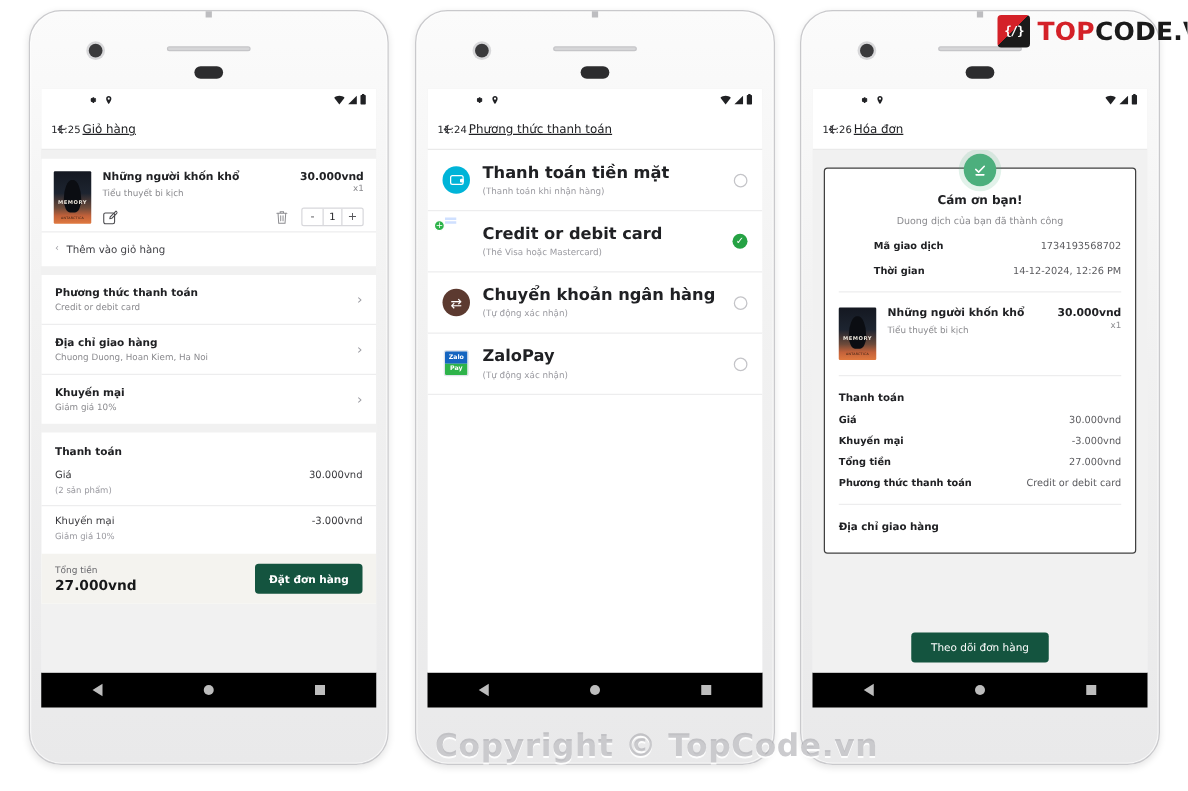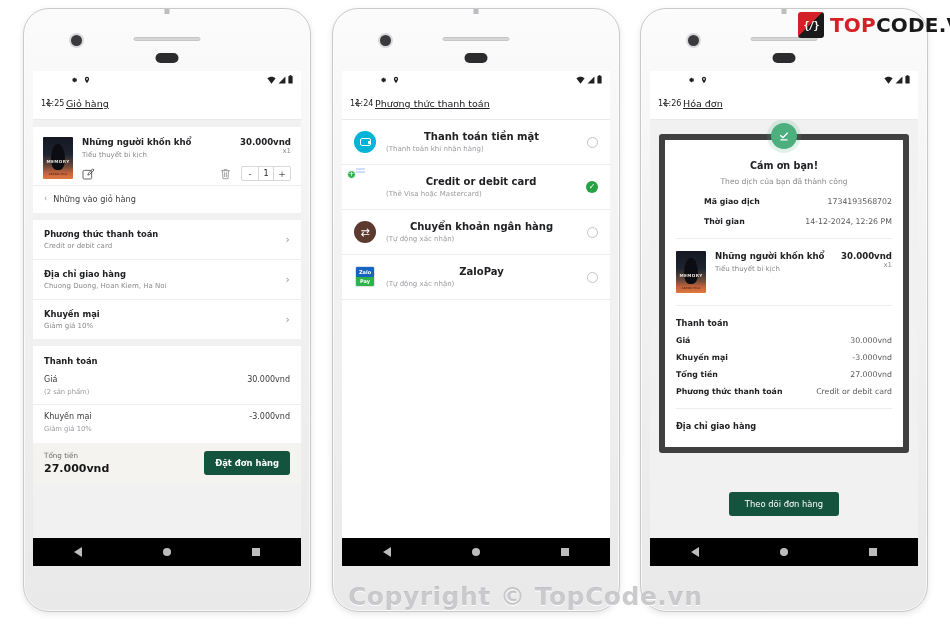--- a/index.html
+++ b/index.html
@@ -181,21 +181,21 @@
   }
 
   
   .pm-row {
     display: flex; align-items: center; gap: 10px; padding: 11px 12px;
     background: #fff;
   }
   .pm-row + .pm-row { border-top: 1px solid #ededee; }
   .pm-icon { width: 22px; height: 22px; flex: 0 0 22px; position: relative; }
   .pm-text { flex: 1 1 auto; }
-  .pm-title { font-size: 10px; font-weight: bold; color: #202124; text-align: center; }
+  .pm-title { font-size: 13px; font-weight: bold; color: #202124; }
   .pm-sub { font-size: 7px; color: #9a9aa0; margin-top: 3px; }
   .radio-off {
     width: 11px; height: 11px; border-radius: 50%;
     border: 1px solid #c4c4c8; background: #fff; flex: 0 0 11px;
   }
   .radio-on {
     width: 12px; height: 12px; border-radius: 50%; background: #25a244;
     display: flex; align-items: center; justify-content: center; flex: 0 0 12px;
     color: #fff; font-size: 8px; line-height: 1;
   }
@@ -241,21 +241,21 @@
   
   .invoice-wrap { padding: 14px 9px 0 9px; position: relative; }
   .check-badge {
     position: absolute; left: 50%; transform: translateX(-50%); top: 3px;
     width: 26px; height: 26px; border-radius: 50%; background: #4caf7d;
     display: flex; align-items: center; justify-content: center; z-index: 5;
     box-shadow: 0 0 0 4px rgba(76,175,125,.16);
     color: #fff;
   }
   .invoice-card {
-    background: #fff; border: 6px solid #404040; border-radius: 3px;
+    background: #fff; border: 1px solid #404040; border-radius: 3px;
     padding: 20px 11px 12px 11px;
   }
   .inv-thanks { text-align: center; font-size: 9.6px; font-weight: bold; color: #202124; }
   .inv-sub { text-align: center; font-size: 7.6px; color: #8a8a8e; margin-top: 6px; }
   .inv-kv { display: flex; justify-content: space-between; align-items: flex-start; margin-top: 11px; padding-left: 28px; }
   .inv-k { font-size: 7.8px; font-weight: bold; color: #202124; }
   .inv-v { font-size: 7.8px; color: #5a5a5e; }
   .inv-sep { height: 1px; background: #ededee; margin: 12px 0; }
   .inv-item { display: flex; gap: 9px; }
   .inv-sec-head { font-size: 8.2px; font-weight: bold; color: #202124; margin-bottom: 4px; }
@@ -377,21 +377,21 @@
                     <div>-</div>
                     <div class="val">1</div>
                     <div>+</div>
                   </span>
                 </span>
               </div>
             </div>
           </div>
           <div class="add-more">
             <span class="chev-left">‹</span>
-            <span>Những vào giỏ hàng</span>
+            <span>Thêm vào giỏ hàng</span>
           </div>
         </div>
 
         <div class="card">
           <div class="opt-row">
             <span>
               <span class="opt-title" style="display:block">Phương thức thanh toán</span>
               <span class="opt-sub" style="display:block">Credit or debit card</span>
             </span>
             <span class="chev-right">›</span>
@@ -613,21 +613,21 @@
 
       <div class="scrollarea">
         <div class="invoice-wrap">
           <div class="check-badge">
             <svg width="14" height="14" viewBox="0 0 18 18">
                 <path fill="none" stroke="#fff" stroke-width="1.6" stroke-linecap="round" stroke-linejoin="round" d="M4.6 8.4 7.6 11.2 13.4 5.2M5 14h8"></path>
               </svg>
           </div>
           <div class="invoice-card">
             <div class="inv-thanks">Cám ơn bạn!</div>
-            <div class="inv-sub">Theo dịch của bạn đã thành công</div>
+            <div class="inv-sub">Duong dịch của bạn đã thành công</div>
 
             <div class="inv-kv">
               <span class="inv-k">Mã giao dịch</span>
               <span class="inv-v">1734193568702</span>
             </div>
             <div class="inv-kv">
               <span class="inv-k">Thời gian</span>
               <span class="inv-v">14-12-2024, 12:26 PM</span>
             </div>
 
@@ -671,21 +671,21 @@
               <span class="r">Credit or debit card</span>
             </div>
 
             <div class="inv-sep"></div>
 
             <div class="inv-sec-head">Địa chỉ giao hàng</div>
           </div>
         </div>
       </div>
 
-      <div class="track-btn-wrap" style="bottom:0;padding-bottom:22px">
+      <div class="track-btn-wrap" style="bottom:0;padding-bottom:8px">
         <span class="btn-track">Theo dõi đơn hàng</span>
       </div>
     </div>
     <div class="navbar">
       <span class="nav-back"></span>
       <span class="nav-home"></span>
       <span class="nav-recent"></span>
     </div>
     <div class="phone-bottom"></div>
   </div>

